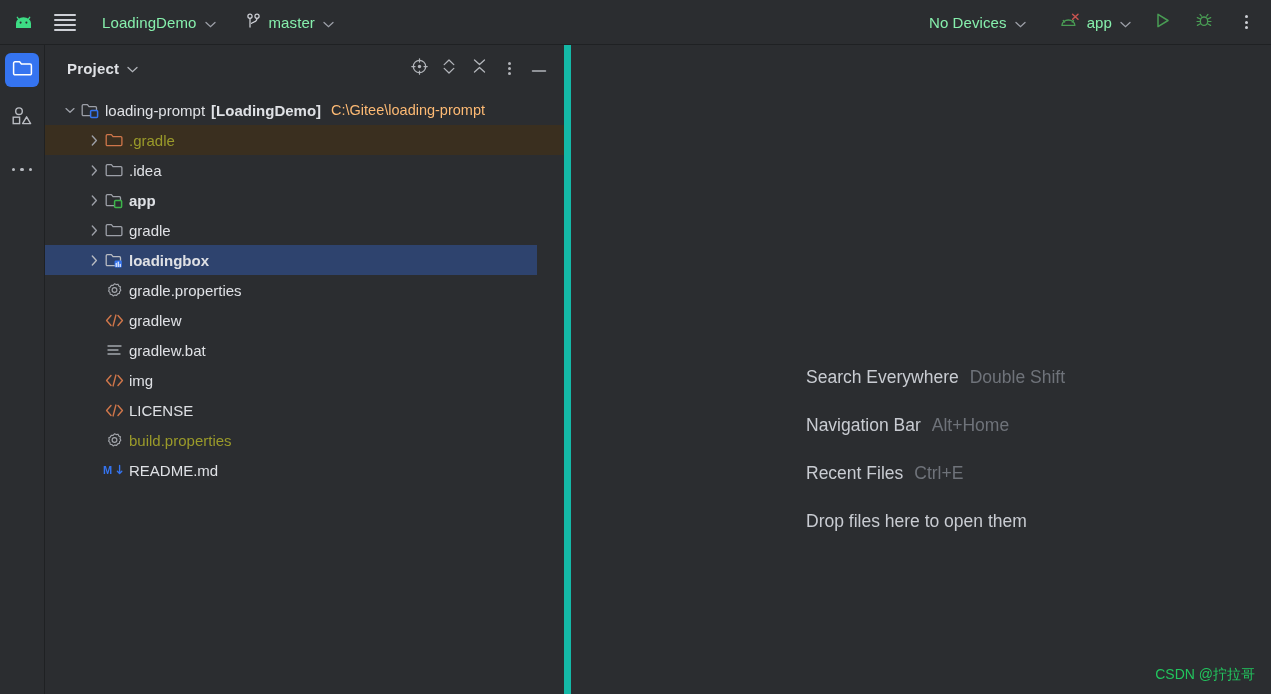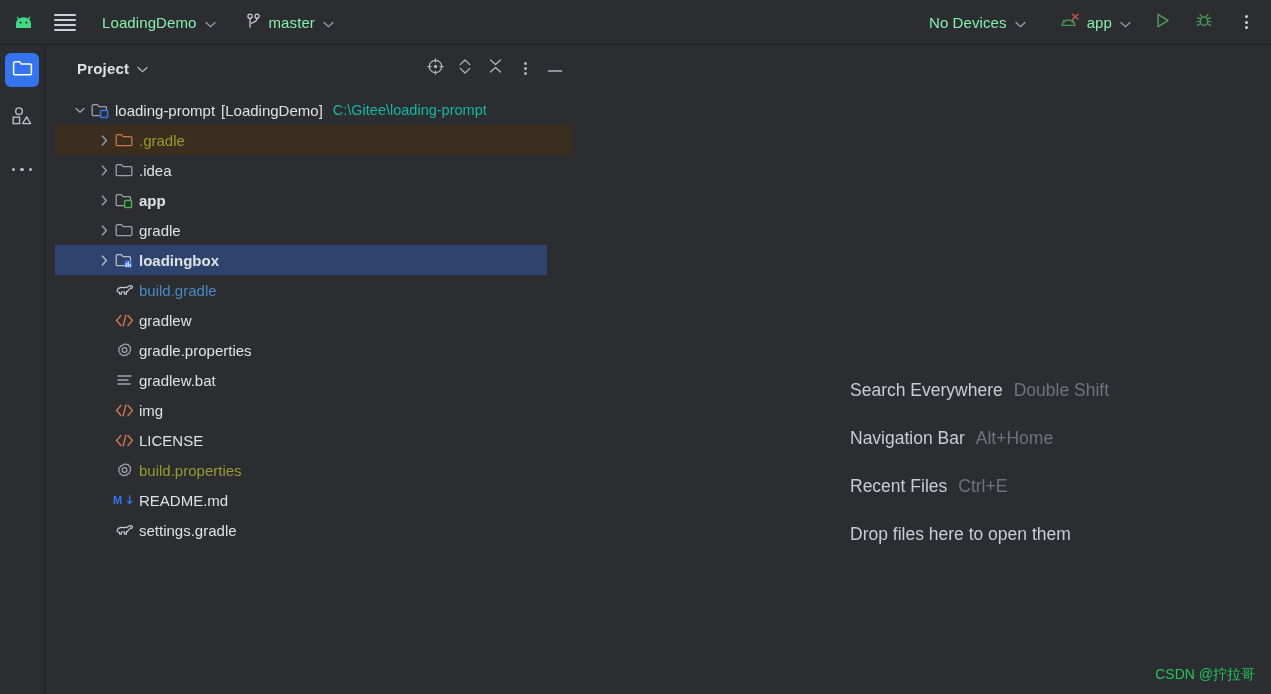--- a/index.html
+++ b/index.html
@@ -66,24 +66,24 @@
     border-radius: 6px;
   }
   .stripe-btn.active { background: #3574f0; }
   .dots-row i {
     display: inline-block; width: 3.5px; height: 3.5px; border-radius: 50%;
     background: #b9bcc2; margin: 0 2.5px;
   }
 
   
   .project-panel {
-    position: absolute; top: 45px; left: 55px;
+    position: absolute; top: 45px; left: 45px;
     width: 526px; height: 649px;
     background: #2b2d30;
-    border-right: 1px solid #14b8a6;
+    border-right: 7px solid #14b8a6;
   }
   .panel-head {
     height: 46px; display: flex; align-items: center;
     padding: 0 10px 0 22px;
   }
   .panel-title {
     font-size: 15px; font-weight: bold; color: #dfe1e5; letter-spacing: .2px;
   }
   .panel-head-icons { margin-left: auto; display: flex; align-items: center; }
   .phi {
@@ -103,37 +103,37 @@
   }
   .row .arrow {
     width: 18px; flex: 0 0 18px; display: flex;
     align-items: center; justify-content: center; color: #9da0a8;
   }
   .row .ico {
     width: 22px; flex: 0 0 22px; display: flex;
     align-items: center; justify-content: center; margin-right: 4px;
   }
   .row .lbl { line-height: 1; }
-  .row .sub { color: #14b8a6; margin-left: 10px; font-size: 14.5px; }
+  .row .sub { color: #fdba74; margin-left: 10px; font-size: 14.5px; }
   .row.sel { background: #2e436e; border-radius: 0; }
   .row.hl { background: #3a2f1f; }
   .row.bold .lbl { font-weight: bold; }
   .lbl.ignored { color: #9a9a2a; }
   .lbl.link { color: #4a88c7; }
-  .module-name { font-weight: normal; }
+  .module-name { font-weight: bold; }
 
   
   .editor {
     position: absolute; top: 45px; left: 572px;
     width: 699px; height: 649px; background: #2b2d30;
   }
   .hints { position: absolute; left: 234px; top: 308px; }
   .hint {
-    height: 48px; display: flex; align-items: flex-end;
-    font-size: 17.5px; color: #c9ccd2; white-space: nowrap; margin-left: 44px;
+    height: 48px; display: flex; align-items: center;
+    font-size: 17.5px; color: #c9ccd2; white-space: nowrap;
   }
   .hint .key { color: #6f737a; margin-left: 11px; }
   .watermark {
     position: absolute; right: 16px; bottom: 10px;
     font-size: 14px; color: #22c55e;
   }
 </style>
 </head>
 <body>
 
@@ -405,53 +405,44 @@
           <svg width="19" height="17" viewBox="0 0 19 17">
             <path d="M1.2 3.8 A1.1 1.1 0 0 1 2.3 2.7 L6.4 2.7 L8 4.6 L14.4 4.6 A1.1 1.1 0 0 1 15.5 5.7 L15.5 12.6 A1.1 1.1 0 0 1 14.4 13.7 L2.3 13.7 A1.1 1.1 0 0 1 1.2 12.6 Z" fill="none" stroke="#b9bcc2" stroke-width="1.3" stroke-linejoin="round"></path>
             <rect x="9.6" y="8.4" width="7.2" height="7.2" rx="1" fill="#3574f0"></rect>
             <path d="M11.2 14.4 L11.2 11.4 M13.2 14.4 L13.2 10 M15.2 14.4 L15.2 12.3" stroke="#ffffff" stroke-width="1.1" stroke-linecap="round"></path>
           </svg>
         </span>
         <span class="lbl">loadingbox</span>
       </div>
 
 
-      <div class="row" style="padding-left:58px;">
-        <span class="ico">
-          <svg width="19" height="15" viewBox="0 0 19 15">
-            <path d="M2 8.2 C2 5.4 5.2 4 8.4 4.6 C10.6 5 12.2 4.2 13.6 3.2 C15.2 2 17 2.6 17.4 3.6 C17.8 4.6 16.6 5.6 15.2 5.8 C13.8 6 13 7.2 12.6 8.6 L11.4 8.6 L11.4 11.2 L9.6 11.2 L9.6 9 L6.4 9 L6.4 11.2 L4.6 11.2 L4.6 9.4 C3.4 9.2 2 9 2 8.2 Z" fill="none" stroke="#c9ccd2" stroke-width="1.15" stroke-linejoin="round"></path>
-            <circle cx="15.3" cy="4.1" r="0.7" fill="#c9ccd2"></circle>
-          </svg>
-        </span>
-        <span class="lbl link">build.gradle</span>
+
+      <div class="row" style="padding-left:58px;">
+        <span class="ico">
+          <svg width="17" height="17" viewBox="0 0 17 17">
+            <path d="M8.5 1.8 L10.2 2.6 L12 2.2 L12.8 3.9 L14.4 4.8 L14 6.6 L14.8 8.3 L13.6 9.6 L13.4 11.4 L11.7 11.9 L10.6 13.4 L8.8 13.1 L7.2 13.9 L6 12.6 L4.2 12.2 L3.9 10.4 L2.6 9.2 L3.2 7.5 L2.8 5.7 L4.4 4.9 L5.3 3.3 L7.1 3.4 Z" fill="none" stroke="#a3a6ac" stroke-width="1.15" stroke-linejoin="round"></path>
+            <circle cx="8.5" cy="8" r="2.4" fill="none" stroke="#a3a6ac" stroke-width="1.15"></circle>
+          </svg>
+        </span>
+        <span class="lbl">gradle.properties</span>
       </div>
 
       <div class="row" style="padding-left:58px;">
         <span class="ico">
           <svg width="19" height="15" viewBox="0 0 19 15">
             <path d="M6 2.6 L1.6 7.5 L6 12.4" stroke="#cf764a" stroke-width="1.45" fill="none" stroke-linecap="round" stroke-linejoin="round"></path>
             <path d="M13 2.6 L17.4 7.5 L13 12.4" stroke="#cf764a" stroke-width="1.45" fill="none" stroke-linecap="round" stroke-linejoin="round"></path>
             <path d="M10.9 2.1 L8.1 12.9" stroke="#cf764a" stroke-width="1.45" stroke-linecap="round"></path>
           </svg>
         </span>
         <span class="lbl">gradlew</span>
       </div>
 
       <div class="row" style="padding-left:58px;">
         <span class="ico">
-          <svg width="17" height="17" viewBox="0 0 17 17">
-            <path d="M8.5 1.8 L10.2 2.6 L12 2.2 L12.8 3.9 L14.4 4.8 L14 6.6 L14.8 8.3 L13.6 9.6 L13.4 11.4 L11.7 11.9 L10.6 13.4 L8.8 13.1 L7.2 13.9 L6 12.6 L4.2 12.2 L3.9 10.4 L2.6 9.2 L3.2 7.5 L2.8 5.7 L4.4 4.9 L5.3 3.3 L7.1 3.4 Z" fill="none" stroke="#a3a6ac" stroke-width="1.15" stroke-linejoin="round"></path>
-            <circle cx="8.5" cy="8" r="2.4" fill="none" stroke="#a3a6ac" stroke-width="1.15"></circle>
-          </svg>
-        </span>
-        <span class="lbl">gradle.properties</span>
-      </div>
-
-      <div class="row" style="padding-left:58px;">
-        <span class="ico">
           <svg width="17" height="14" viewBox="0 0 17 14">
             <path d="M2 3 L15 3 M2 7 L12 7 M2 11 L14 11" stroke="#a3a6ac" stroke-width="1.35" stroke-linecap="round"></path>
           </svg>
         </span>
         <span class="lbl">gradlew.bat</span>
       </div>
 
       <div class="row" style="padding-left:58px;">
         <span class="ico">
           <svg width="19" height="15" viewBox="0 0 19 15">
@@ -487,29 +478,20 @@
       <div class="row" style="padding-left:58px;">
         <span class="ico">
           <svg width="22" height="14" viewBox="0 0 22 14">
             <text x="0" y="11" font-family="Liberation Sans, sans-serif" font-size="11" font-weight="bold" fill="#3574f0">M</text>
             <path d="M16.6 2.4 L16.6 10.4 M14.4 8.2 L16.6 10.6 L18.8 8.2" stroke="#3574f0" stroke-width="1.35" fill="none" stroke-linecap="round" stroke-linejoin="round"></path>
           </svg>
         </span>
         <span class="lbl">README.md</span>
       </div>
 
-      <div class="row" style="padding-left:58px;">
-        <span class="ico">
-          <svg width="19" height="15" viewBox="0 0 19 15">
-            <path d="M2 8.2 C2 5.4 5.2 4 8.4 4.6 C10.6 5 12.2 4.2 13.6 3.2 C15.2 2 17 2.6 17.4 3.6 C17.8 4.6 16.6 5.6 15.2 5.8 C13.8 6 13 7.2 12.6 8.6 L11.4 8.6 L11.4 11.2 L9.6 11.2 L9.6 9 L6.4 9 L6.4 11.2 L4.6 11.2 L4.6 9.4 C3.4 9.2 2 9 2 8.2 Z" fill="none" stroke="#c9ccd2" stroke-width="1.15" stroke-linejoin="round"></path>
-            <circle cx="15.3" cy="4.1" r="0.7" fill="#c9ccd2"></circle>
-          </svg>
-        </span>
-        <span class="lbl">settings.gradle</span>
-      </div>
 
 
 
     </div>
   </div>
 
   <div class="editor">
     <div class="hints">
       <div class="hint">
         <span>Search Everywhere</span>

